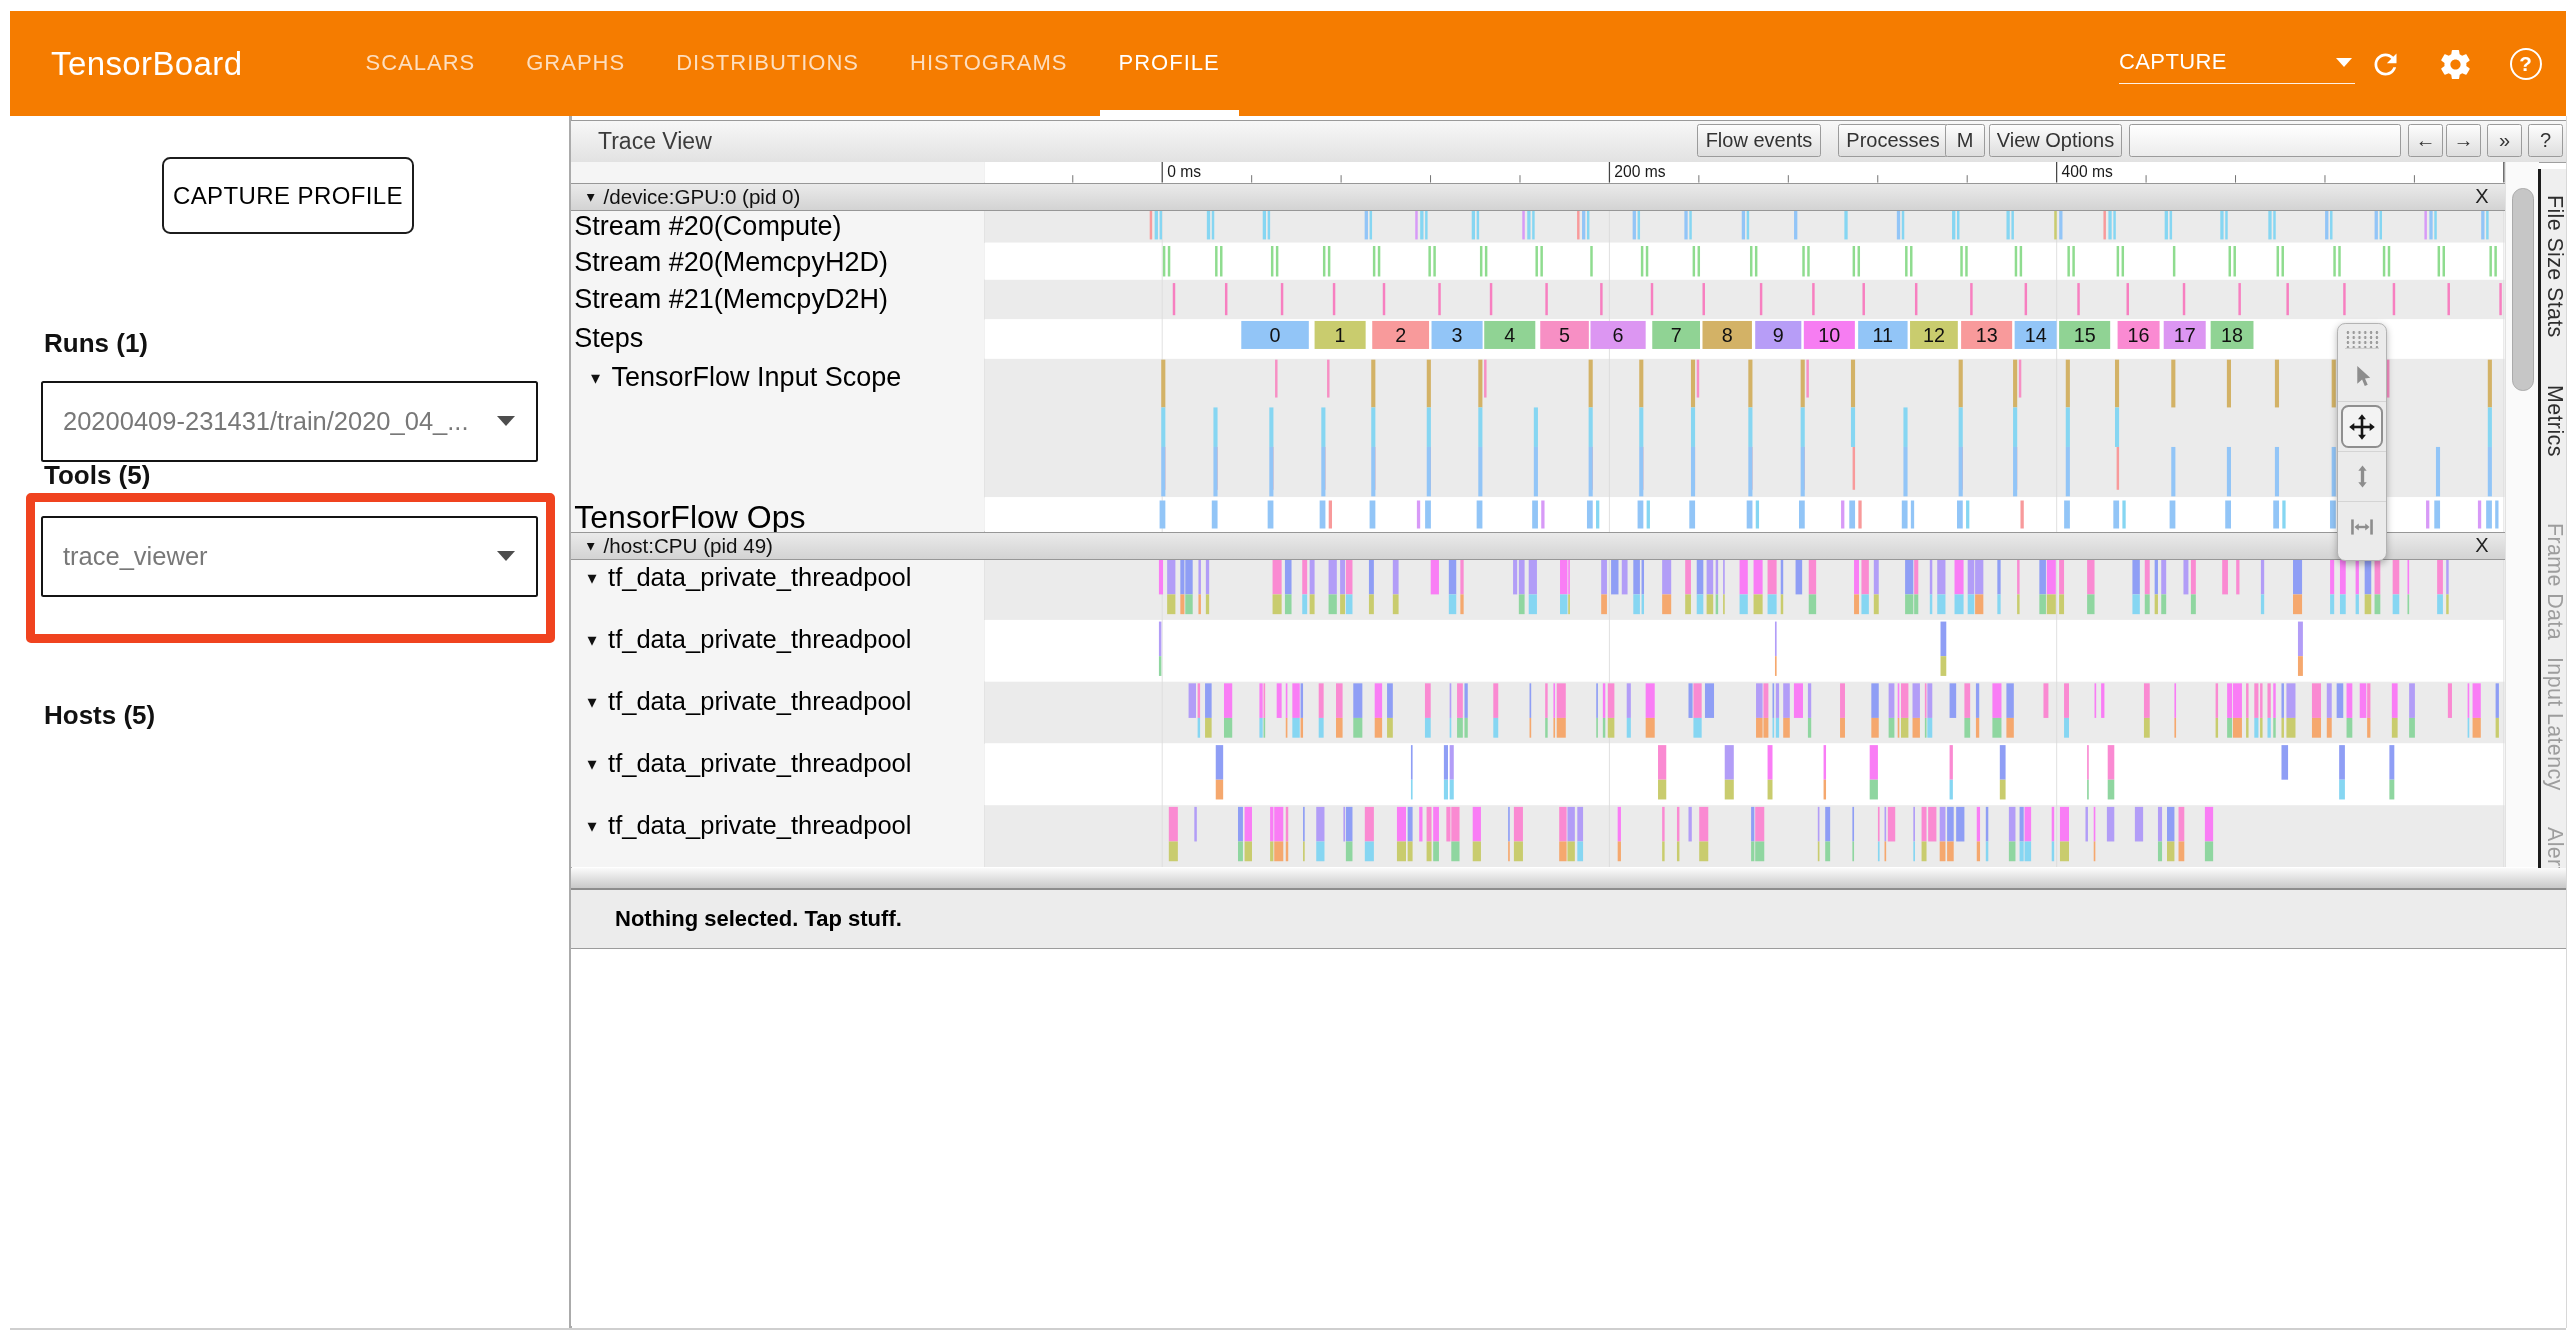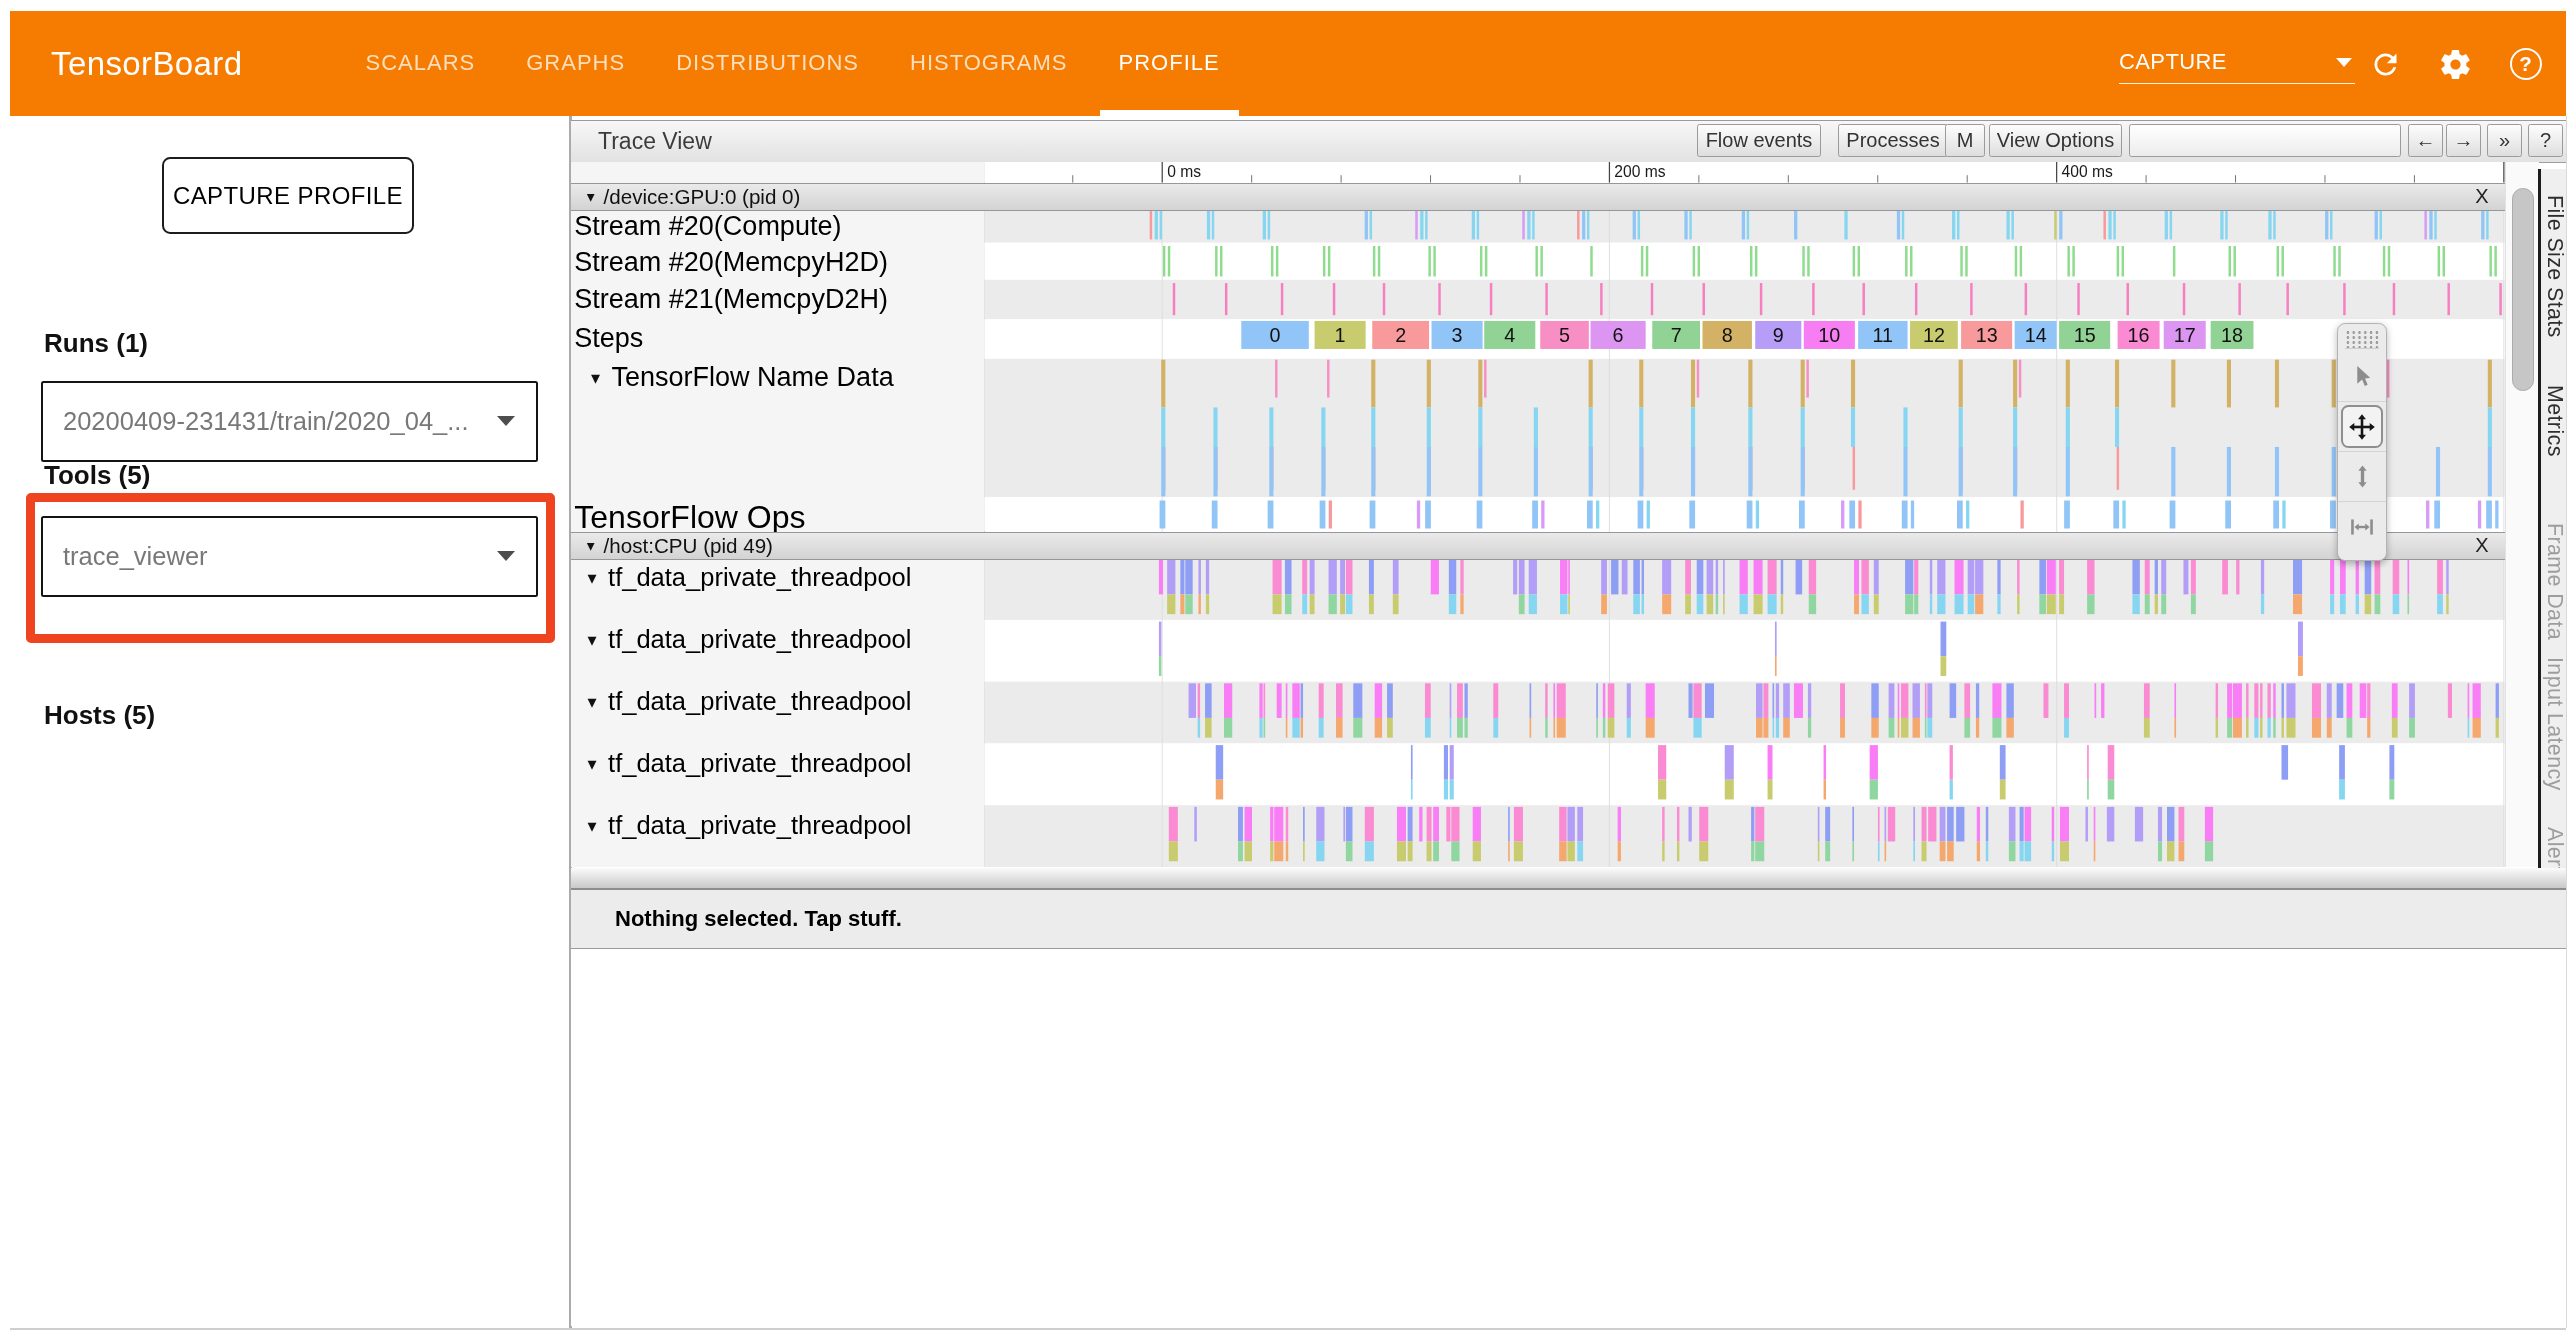--- a/index.html
+++ b/index.html
@@ -170,21 +170,21 @@
         <span>Stream #20(MemcpyH2D)</span>
       </div>
       <div class="row-label" style="left: 3.3px; top: 122px; font-size: 27px;">
         <span>Stream #21(MemcpyD2H)</span>
       </div>
       <div class="row-label" style="left: 3.3px; top: 161px; font-size: 27px;">
         <span>Steps</span>
       </div>
       <div class="row-label" style="left: 20px; top: 200px; font-size: 27px;">
         <span class="row-caret">▾</span>
-        <span>TensorFlow Name Data</span>
+        <span>TensorFlow Input Scope</span>
       </div>
       <div class="row-label" style="left: 3.3px; top: 337px; font-size: 32px;">
         <span>TensorFlow Ops</span>
       </div>
       <div class="row-label" style="left: 16.5px; top: 401px; font-size: 25.5px;">
         <span class="row-caret">▾</span>
         <span>tf_data_private_threadpool</span>
       </div>
       <div class="row-label" style="left: 16.5px; top: 463px; font-size: 25.5px;">
         <span class="row-caret">▾</span>

